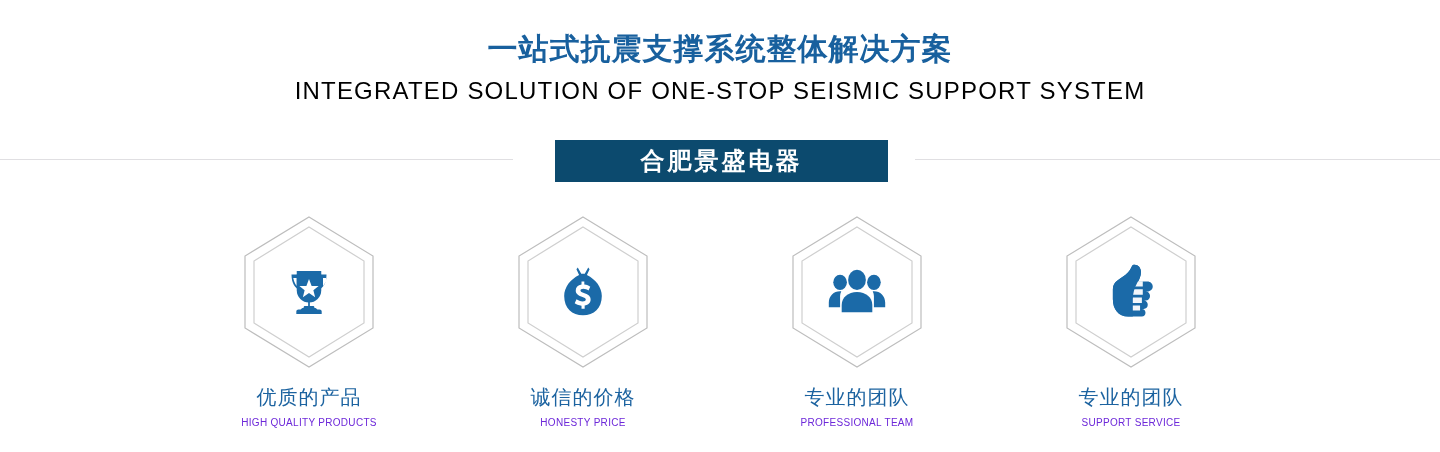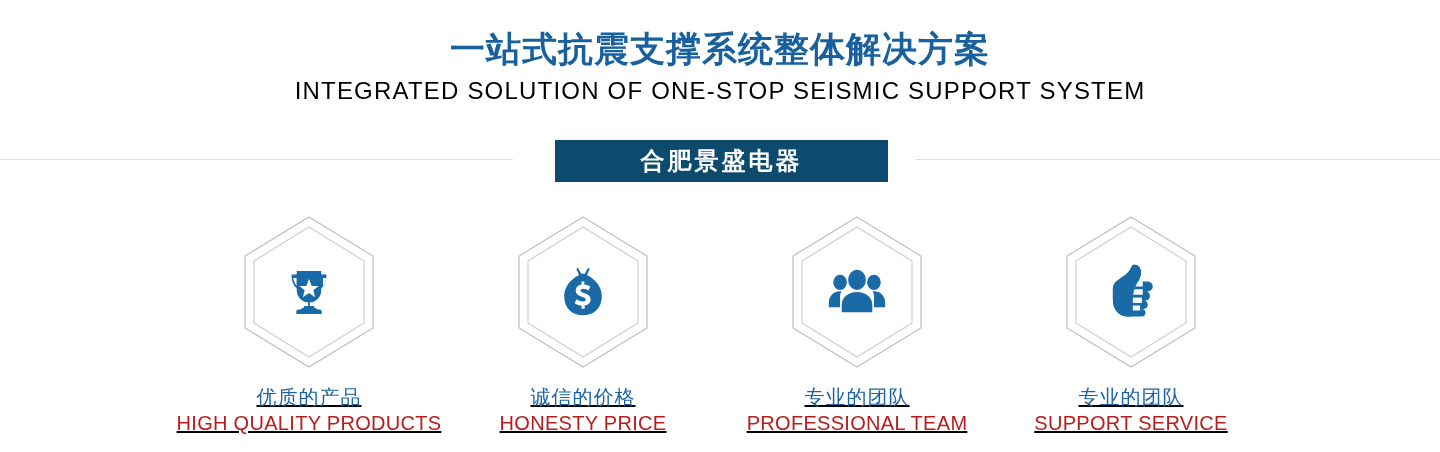--- a/index.html
+++ b/index.html
@@ -22,21 +22,21 @@
   
   .heading {
     position: absolute;
     top: 26px;
     left: 0;
     width: 1440px;
     text-align: center;
   }
 
   .title-cn {
-    font-size: 35px;
+    font-size: 30px;
     font-weight: 700;
     color: #18609e;
     letter-spacing: 1px;
     line-height: 46px;
     white-space: nowrap;
   }
 
   .title-en {
     margin-top: 4px;
     font-size: 24px;
@@ -84,21 +84,20 @@
 
   
   .features {
     position: absolute;
     top: 214px;
     left: 172px;
     width: 1096px;
     height: 220px;
     display: flex;
     justify-content: flex-start;
-    text-decoration: underline;
   }
 
   .feature {
     width: 274px;
     display: flex;
     flex-direction: column;
     align-items: center;
   }
 
   .hex-wrap {
@@ -126,22 +125,22 @@
     margin-top: 14px;
     font-size: 20px;
     color: #1c63a0;
     letter-spacing: 1px;
     line-height: 26px;
     white-space: nowrap;
   }
 
   .label-en {
     margin-top: 3px;
-    font-size: 20px;
-    color: #b91c1c;
+    font-size: 10px;
+    color: #6d28d9;
     letter-spacing: 0.3px;
     line-height: 20px;
     white-space: nowrap;
   }
 </style>
 </head>
 <body>
 
 <div class="page">
 

